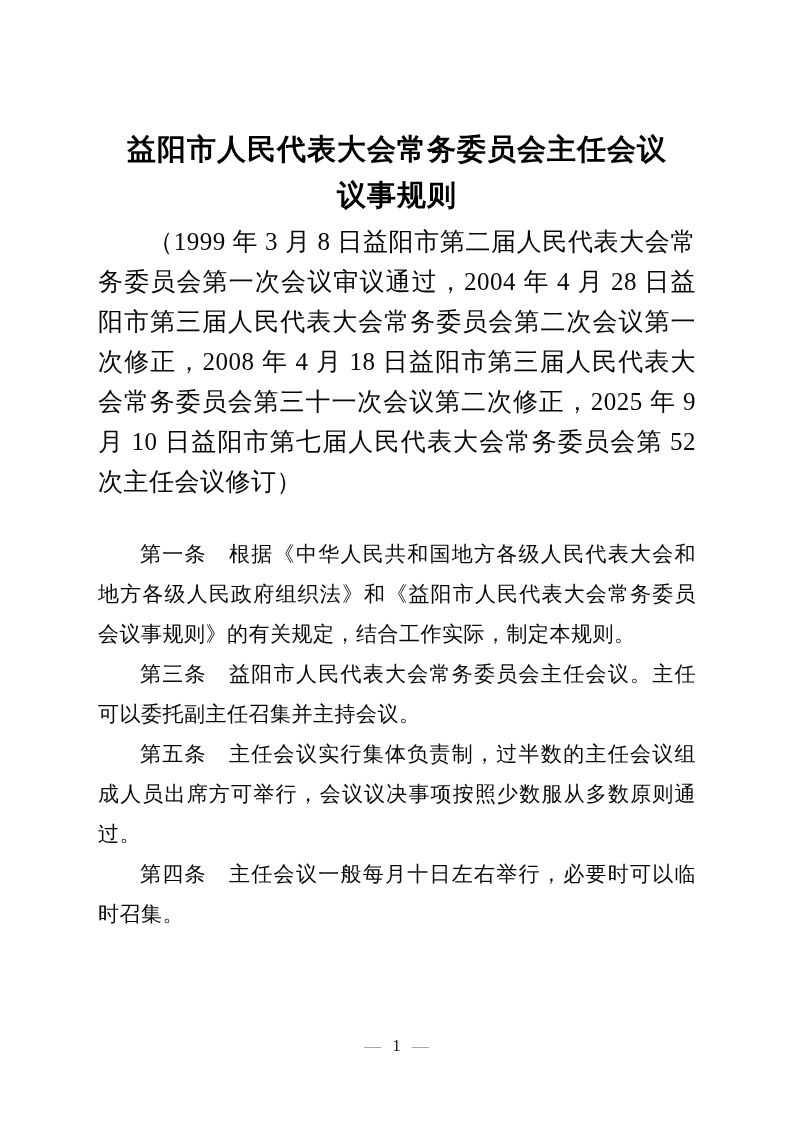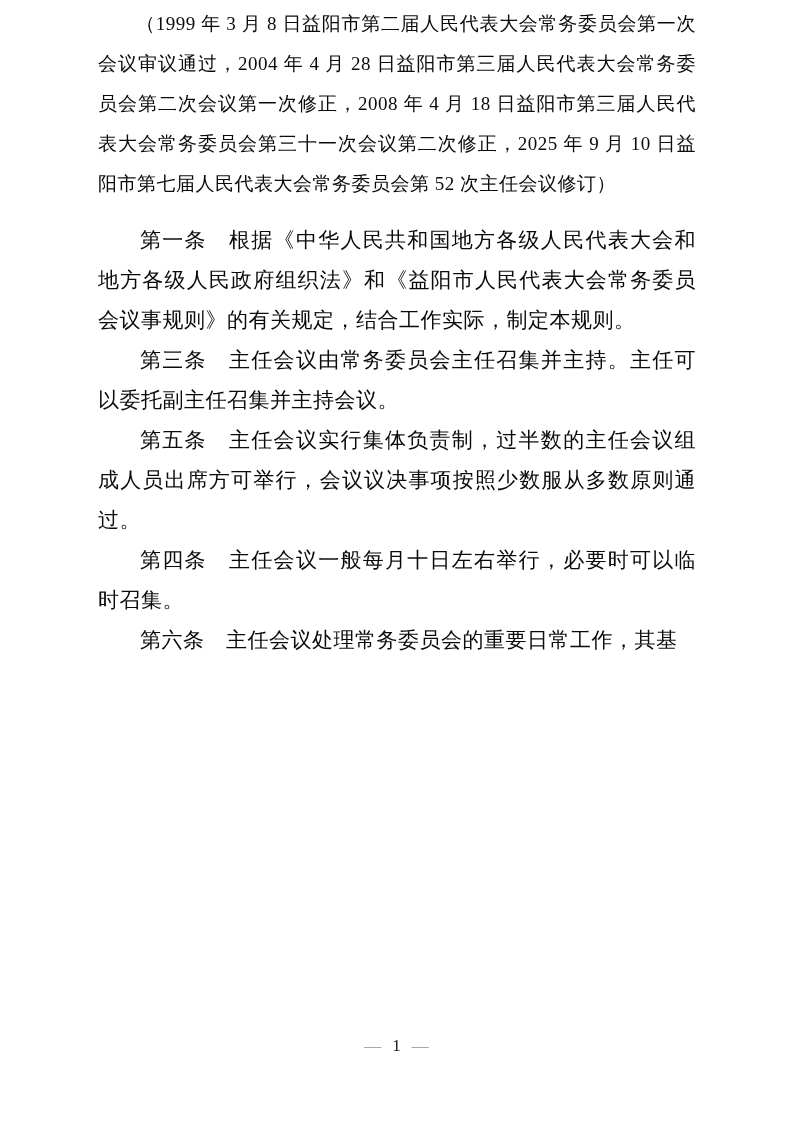--- a/index.html
+++ b/index.html
@@ -24,28 +24,28 @@
     font-family: "Liberation Sans", sans-serif;
     font-weight: 700;
     font-size: 29px;
     line-height: 46px;
     letter-spacing: 1px;
     color: #000000;
   }
   .title-line { display: block; }
   .preamble {
     margin: 4px 0 0 0;
-    font-size: 19px;
+    font-size: 25px;
     line-height: 40px;
     text-align: justify;
     text-indent: 2em;
     letter-spacing: 0.5px;
     color: #0a0a0a;
   }
-  .doc-body { margin-top: 16px; }
+  .doc-body { margin-top: 32px; }
   .article {
     margin: 0;
     font-size: 21px;
     line-height: 40px;
     text-align: justify;
     text-indent: 2em;
     letter-spacing: 0.5px;
     color: #0a0a0a;
   }
   .page-footer {
@@ -65,28 +65,31 @@
   .footer-num {
     color: #1a1a1a;
     margin: 0 11px;
   }
 </style>
 </head>
 <body>
 
 <div class="page">
 
+  <h1 class="doc-title">
+    <span class="title-line">益阳市人民代表大会常务委员会主任会议</span>
+    <span class="title-line">议事规则</span>
+  </h1>
 
   <p class="preamble">（1999 年 3 月 8 日益阳市第二届人民代表大会常务委员会第一次会议审议通过，2004 年 4 月 28 日益阳市第三届人民代表大会常务委员会第二次会议第一次修正，2008 年 4 月 18 日益阳市第三届人民代表大会常务委员会第三十一次会议第二次修正，2025 年 9 月 10 日益阳市第七届人民代表大会常务委员会第 52 次主任会议修订）</p>
 
   <div class="doc-body">
     <p class="article">第一条　根据《中华人民共和国地方各级人民代表大会和地方各级人民政府组织法》和《益阳市人民代表大会常务委员会议事规则》的有关规定，结合工作实际，制定本规则。</p>
-    <p class="article">第三条　主任会议由常务委员会主任召集并主持。主任可以委托副主任召集并主持会议。</p>
+    <p class="article">第三条　益阳市人民代表大会常务委员会主任会议。主任可以委托副主任召集并主持会议。</p>
     <p class="article">第五条　主任会议实行集体负责制，过半数的主任会议组成人员出席方可举行，会议议决事项按照少数服从多数原则通过。</p>
     <p class="article">第四条　主任会议一般每月十日左右举行，必要时可以临时召集。</p>
-    <p class="article">第六条　主任会议处理常务委员会的重要日常工作，其基</p>
   </div>
 
   <div class="page-footer">
     <span class="footer-dash">—</span><span class="footer-num">1</span><span class="footer-dash">—</span>
   </div>
 
 </div>
 
 </body></html>

